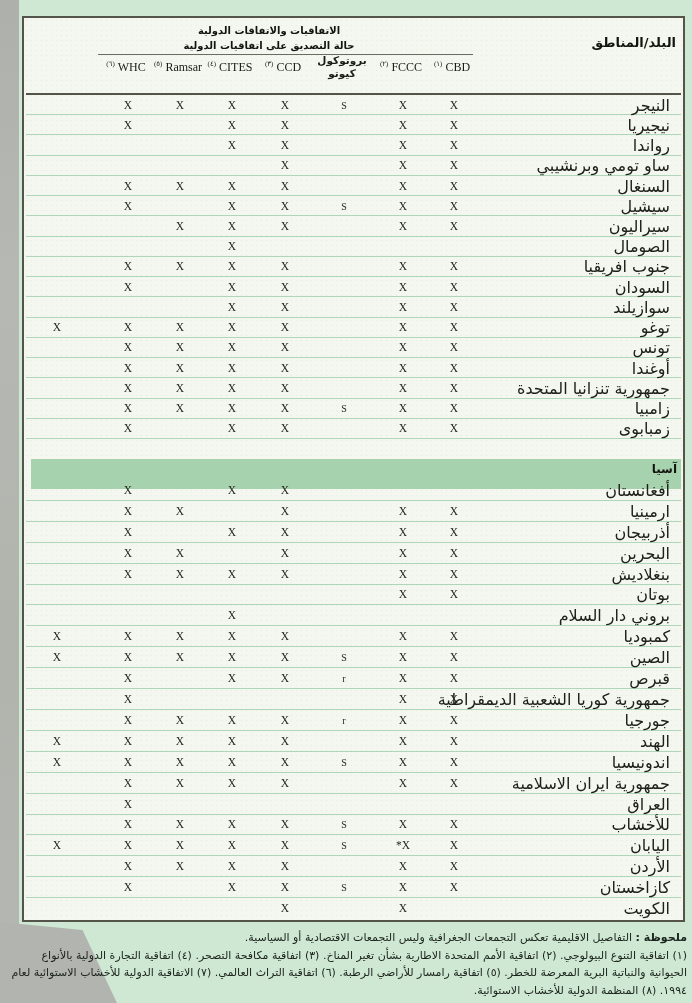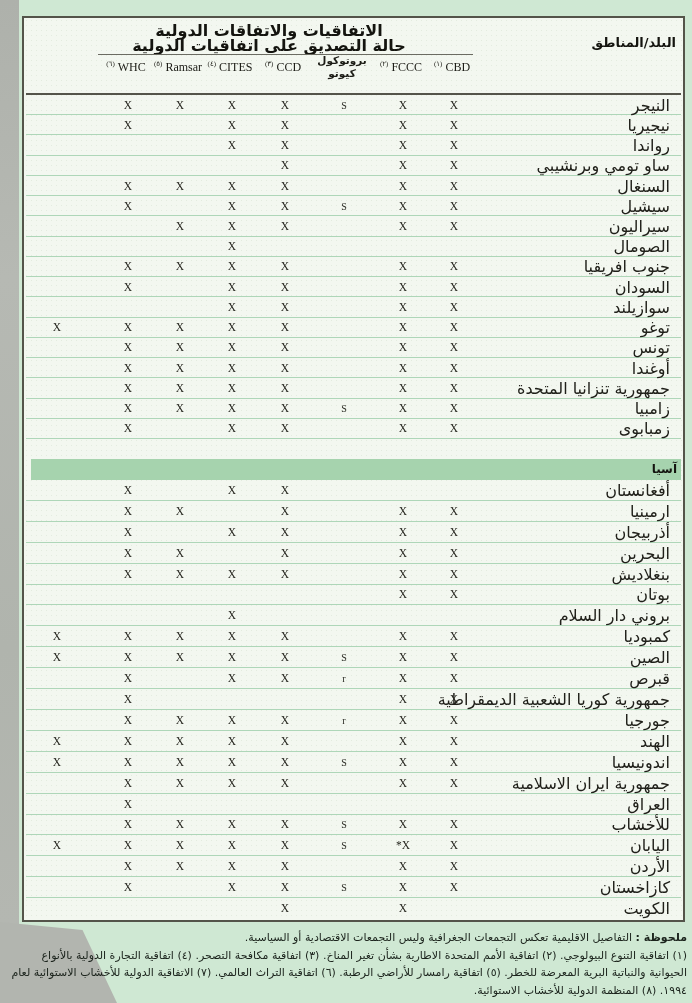--- a/index.html
+++ b/index.html
@@ -5,21 +5,21 @@
   html,body{margin:0;padding:0;}
   .page{position:relative;width:692px;height:1003px;background:#cfe8d3;overflow:hidden;
         font-family:"DejaVu Sans",sans-serif;color:#1d1d17;}
   .left-strip{position:absolute;left:0;top:0;width:19px;height:925px;
         background:linear-gradient(180deg,#aeb1ab 0%,#b6b9b3 30%,#b0b4ad 70%,#b4b7b1 100%);}
   .frame{position:absolute;left:22px;top:16px;width:663px;height:906px;box-sizing:border-box;
         background:#f3f7f0;border:2px solid #54544a;
         background-image:radial-gradient(#e3ecdf 0.5px,transparent 0.6px);background-size:5px 5px;}
   
   .group-title{position:absolute;top:5px;left:70px;width:350px;text-align:center;
-        font-size:16px;font-weight:bold;color:#14140f;line-height:15px;direction:rtl;}
+        font-size:10px;font-weight:bold;color:#14140f;line-height:15px;direction:rtl;}
   .group-underline{position:absolute;top:36px;left:74px;width:375px;height:1px;background:#6b6b62;}
   .country-hdr{position:absolute;top:17px;right:7px;font-size:13px;font-weight:bold;direction:rtl;color:#14140f;}
   .itta{position:absolute;top:7px;left:4px;width:116px;text-align:center;font-size:11.5px;line-height:15px;color:#14140f;}
   .itta .ar{font-size:10.5px;font-weight:bold;direction:rtl;}
   .serif{font-family:"Liberation Serif","DejaVu Serif",serif;}
   .sup{font-size:7px;vertical-align:super;letter-spacing:-0.5px;}
   .col-h{position:absolute;top:42px;transform:translateX(-50%);font-size:12px;white-space:nowrap;
         font-family:"Liberation Serif","DejaVu Serif",serif;color:#1b1b15;}
   .col-h.kyoto{font-family:"DejaVu Sans",sans-serif;top:36px;font-size:10.5px;font-weight:bold;
         text-align:center;line-height:13px;direction:rtl;}
@@ -28,21 +28,21 @@
   .section{position:absolute;left:2px;right:2px;display:flex;flex-direction:column;}
   .sec-africa{top:77px;height:344px;}
   .sec-asia{top:462px;height:438px;}
   .row{flex:1;position:relative;border-bottom:1px solid #aed6b8;}
   .sec-asia .row:last-child{border-bottom:none;}
   .country{position:absolute;right:11px;top:50%;transform:translateY(-50%);
         font-size:16px;direction:rtl;white-space:nowrap;color:#20201a;}
   .mark{position:absolute;top:50%;transform:translate(-50%,-50%);
         font-family:"Liberation Serif","DejaVu Serif",serif;font-size:11.5px;color:#26261f;}
   .mark.kyoto-mark{font-size:10px;}
-  .band{position:absolute;top:441px;left:7px;right:2px;height:21px;background:#a6d3ae;}
+  .band{position:absolute;top:441px;left:7px;right:2px;height:30px;background:#a6d3ae;}
   .band-label{position:absolute;right:4px;top:0;line-height:21px;font-size:12px;font-weight:bold;
         direction:rtl;color:#14140f;}
   
   .wedge{position:absolute;left:0;top:922px;width:150px;height:81px;background:#b2b5af;
         clip-path:polygon(0 0,55% 10%,78% 100%,0 100%);}
   .fnotes{position:absolute;left:6px;right:5px;top:929px;direction:rtl;text-align:right;
         font-size:11px;line-height:17.5px;color:#1b231c;}
   .fnotes .b{font-weight:bold;}
 </style>
 </head>

